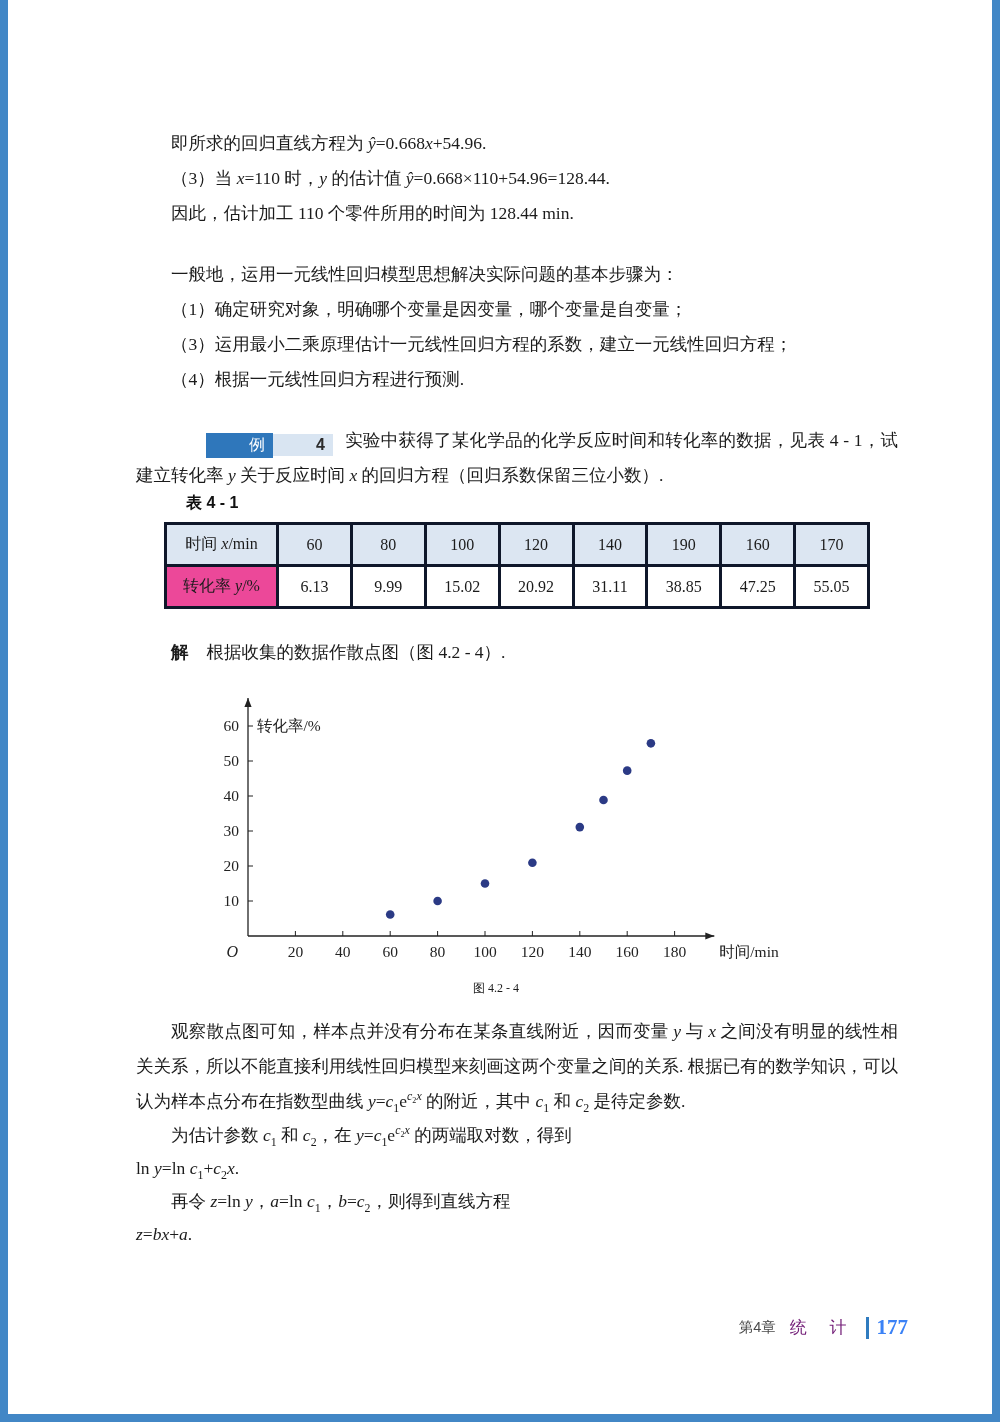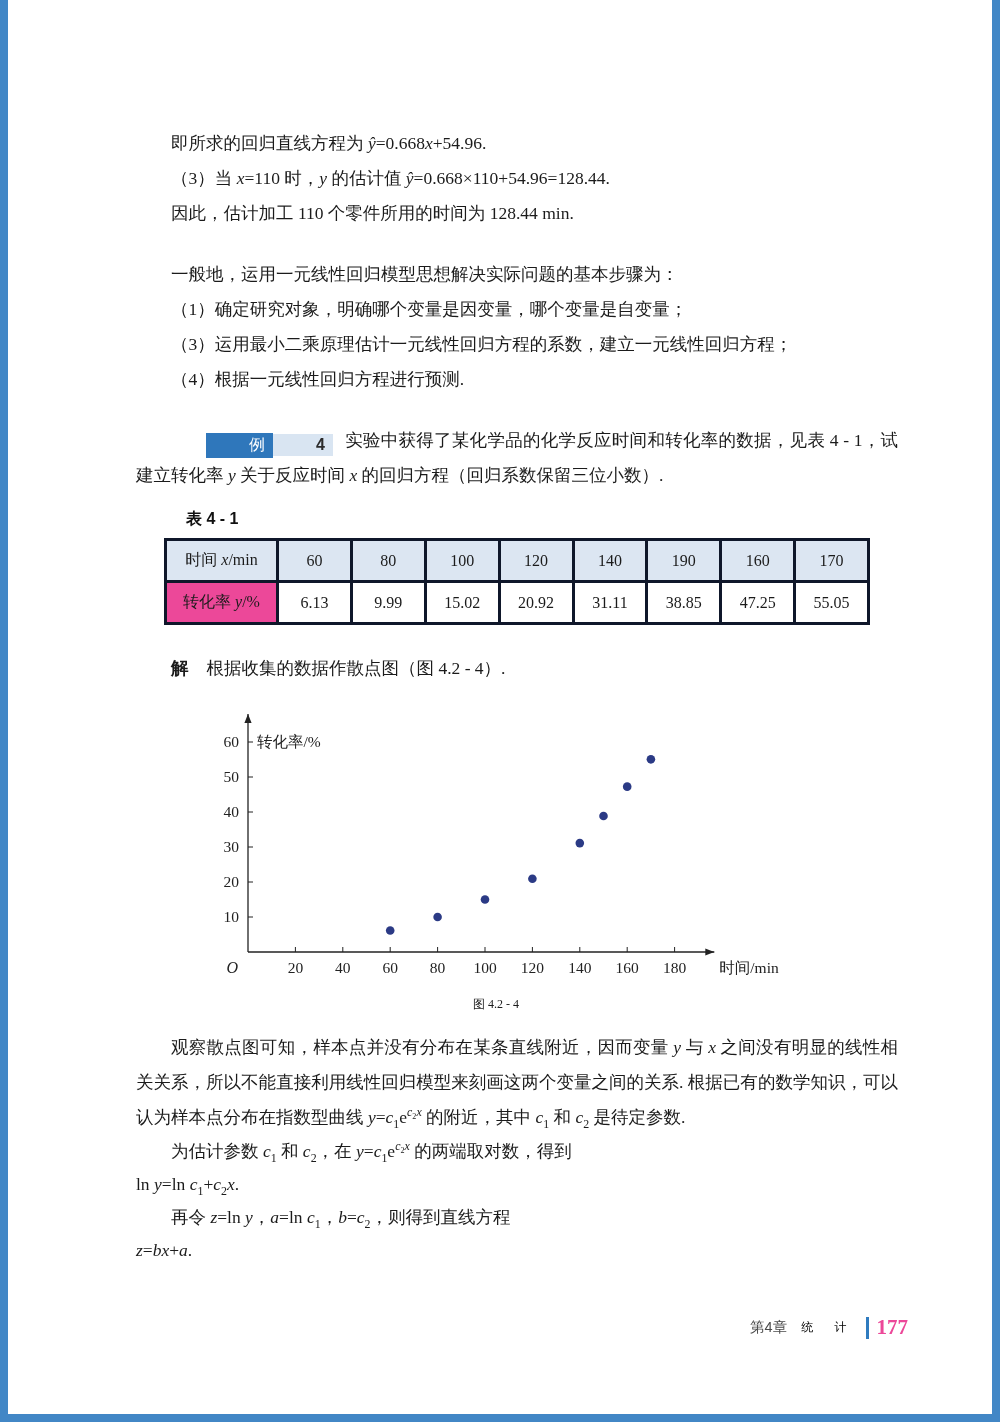--- a/index.html
+++ b/index.html
@@ -21,21 +21,21 @@
   sub,sup{font-size:68%;line-height:0;}
 
   
   .badge{display:inline-block;vertical-align:-4px;margin-right:12px;line-height:normal;
          font-family:"Liberation Sans","DejaVu Sans",sans-serif;}
   .badge span{display:inline-block;font-size:16px;padding:2px 8px;}
   .badge .b1{background:#2f77bb;color:#ffffff;}
   .badge .b2{background:#d9e5f2;color:#2b2b2b;font-weight:bold;}
 
   
-  .tbl-caption{margin:16px 0 8px 50px;font-size:16px;font-weight:bold;
+  .tbl-caption{margin:0 0 8px 50px;font-size:16px;font-weight:bold;
                font-family:"Liberation Sans","DejaVu Sans",sans-serif;color:#111;}
   table.data{border-collapse:collapse;margin-left:28px;width:706px;table-layout:fixed;}
   table.data td{border:3px solid #0f172a;text-align:center;font-size:16px;height:39px;
                 padding:0 2px;background:#ffffff;}
   table.data td.rowhead{background:#ec4899;}
   table.data tr.hdr td{background:#dce6f2;}
 
   
   .sol-label{font-weight:bold;font-family:"Liberation Sans","DejaVu Sans",sans-serif;
              margin-right:18px;}
@@ -46,23 +46,23 @@
   svg text.tick{font-family:"Liberation Serif","DejaVu Serif",serif;font-size:15.5px;fill:#222;}
   svg text.axlabel{font-family:"Liberation Serif","DejaVu Serif",serif;font-size:15.5px;fill:#222;}
   svg text.orig{font-family:"Liberation Serif","DejaVu Serif",serif;font-size:16px;fill:#222;font-style:italic;}
 
   .eq{line-height:33px;}
   .tight{line-height:33px;}
 
   
   .footer{position:absolute;top:1306px;right:92px;display:flex;align-items:center;margin-top:9px;}
   .f-ch{font-size:14.5px;color:#4a4a4a;font-family:"Liberation Sans","DejaVu Sans",sans-serif;margin-right:14px;}
-  .f-sec{font-size:12px;color:#000000;font-family:"Liberation Sans","DejaVu Sans",sans-serif;letter-spacing:9px;margin-right:10px;}
+  .f-sec{font-size:17px;color:#701a75;font-family:"Liberation Sans","DejaVu Sans",sans-serif;letter-spacing:9px;margin-right:10px;}
   .f-bar{width:3px;height:22px;background:#2f7bbf;margin-right:8px;}
-  .f-num{font-size:21px;color:#ec4899;font-weight:bold;}
+  .f-num{font-size:21px;color:#3b82f6;font-weight:bold;}
 </style>
 </head>
 <body>
 
 <div class="edge left"></div>
 <div class="edge right"></div>
 <div class="edge bottom"></div>
 
 <div class="content">
 

